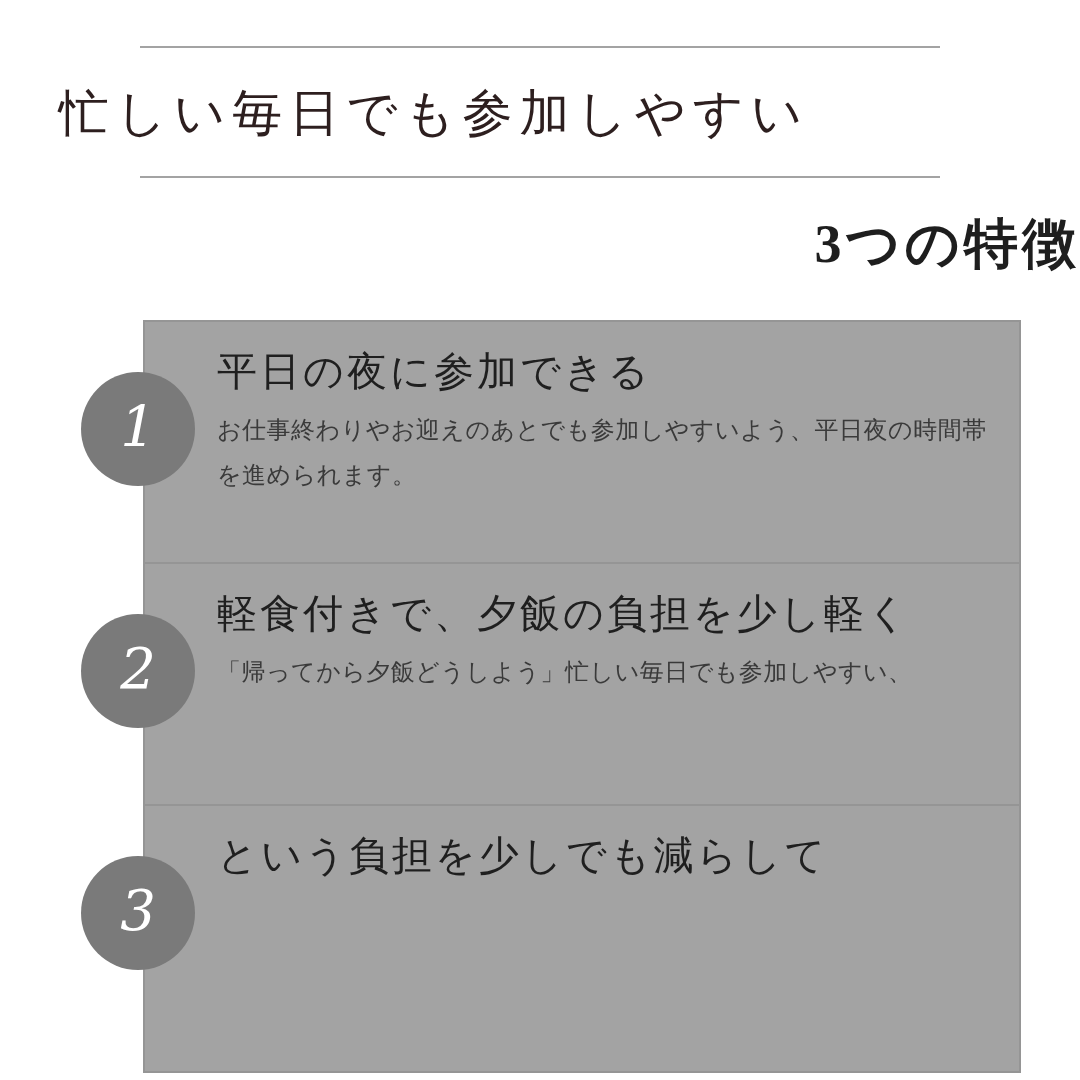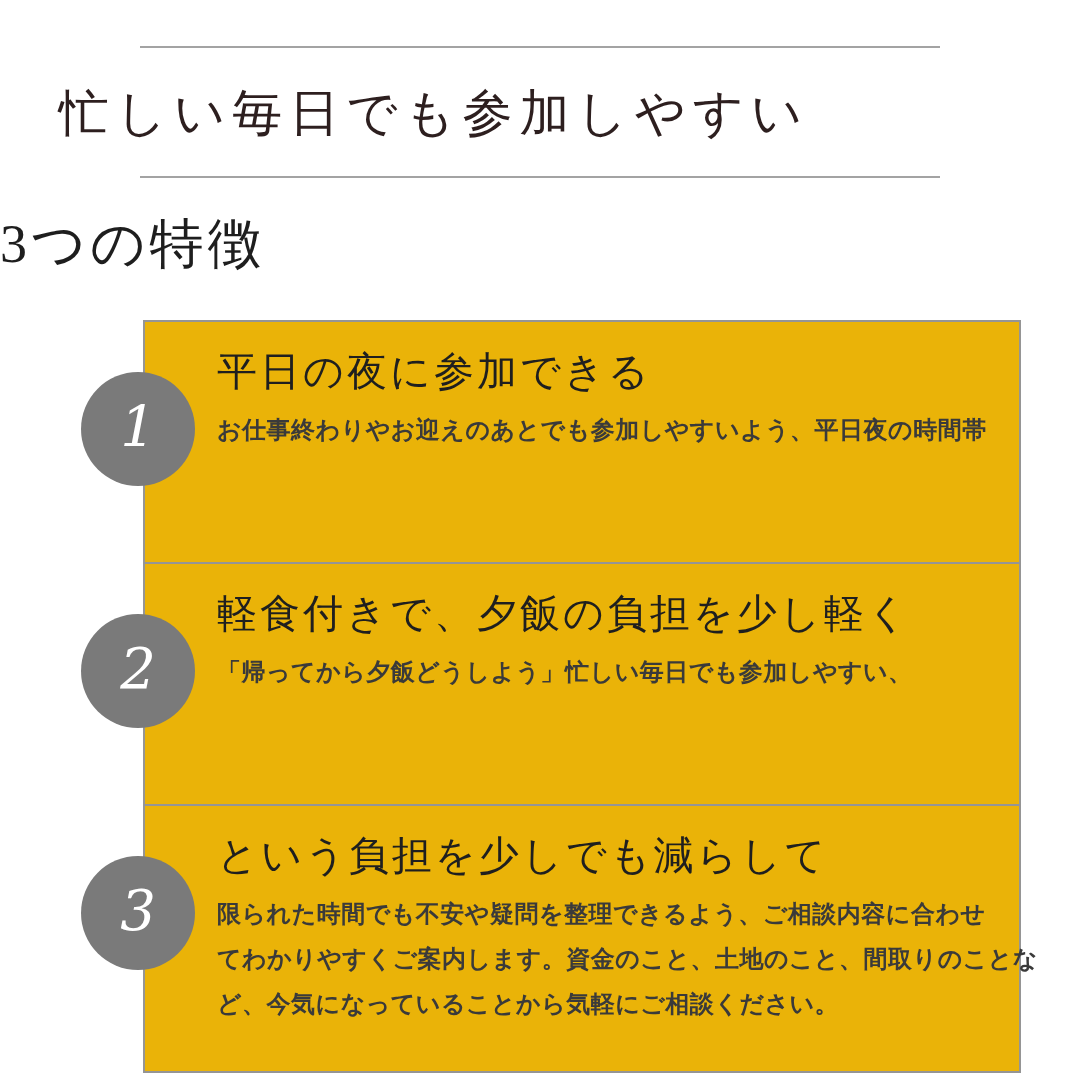--- a/index.html
+++ b/index.html
@@ -35,34 +35,34 @@
     letter-spacing: 7px;
     color: #2d1f1f;
     white-space: nowrap;
   }
   .sub-title {
     position: absolute;
     top: 208px;
     left: 0;
     width: 1080px;
     margin: 0;
-    text-align: left;
+    text-align: right;
     font-size: 54px;
-    font-weight: 400;
+    font-weight: 700;
     letter-spacing: 4px;
     color: #1e1e1e;
     white-space: nowrap;
   }
   .feature-box {
     position: absolute;
     left: 143px;
     width: 878px;
     height: 269px;
     border: 2px solid #959595;
-    background: #eab308;
+    background: #a3a3a3;
     box-sizing: border-box;
   }
   .box-1 { top: 320px; }
   .box-2 { top: 562px; }
   .box-3 { top: 804px; }
   .feature-title {
     margin: 26px 0 0 0;
     padding-left: 72px;
     font-size: 40px;
     font-weight: 500;
@@ -76,21 +76,20 @@
     padding-left: 72px;
     font-size: 24px;
     font-weight: 400;
     line-height: 45px;
     letter-spacing: 0.5px;
     color: #3a3a3a;
   }
   .feature-body .line {
     display: block;
     white-space: nowrap;
-    font-weight: bold;
   }
   .num-circle {
     position: absolute;
     left: 81px;
     width: 114px;
     height: 114px;
     border-radius: 50%;
     background: #7a7a7a;
     z-index: 2;
     display: flex;
@@ -120,36 +119,32 @@
 
 <h2 class="sub-title">3つの特徴</h2>
 
 <div class="num-circle circle-1">
   <span class="num">1</span>
 </div>
 <section class="feature-box box-1">
   <h3 class="feature-title">平日の夜に参加できる</h3>
   <p class="feature-body">
     <span class="line">お仕事終わりやお迎えのあとでも参加しやすいよう、平日夜の時間帯</span>
+    <span class="line">を進められます。</span>
   </p>
 </section>
 
 <div class="num-circle circle-2">
   <span class="num">2</span>
 </div>
 <section class="feature-box box-2">
   <h3 class="feature-title">軽食付きで、夕飯の負担を少し軽く</h3>
   <p class="feature-body">
     <span class="line">「帰ってから夕飯どうしよう」忙しい毎日でも参加しやすい、</span>
   </p>
 </section>
 
 <div class="num-circle circle-3">
   <span class="num">3</span>
 </div>
 <section class="feature-box box-3">
   <h3 class="feature-title">という負担を少しでも減らして</h3>
-  <p class="feature-body">
-    <span class="line">限られた時間でも不安や疑問を整理できるよう、ご相談内容に合わせ</span>
-    <span class="line">てわかりやすくご案内します。資金のこと、土地のこと、間取りのことな</span>
-    <span class="line">ど、今気になっていることから気軽にご相談ください。</span>
-  </p>
 </section>
 
 </body></html>

